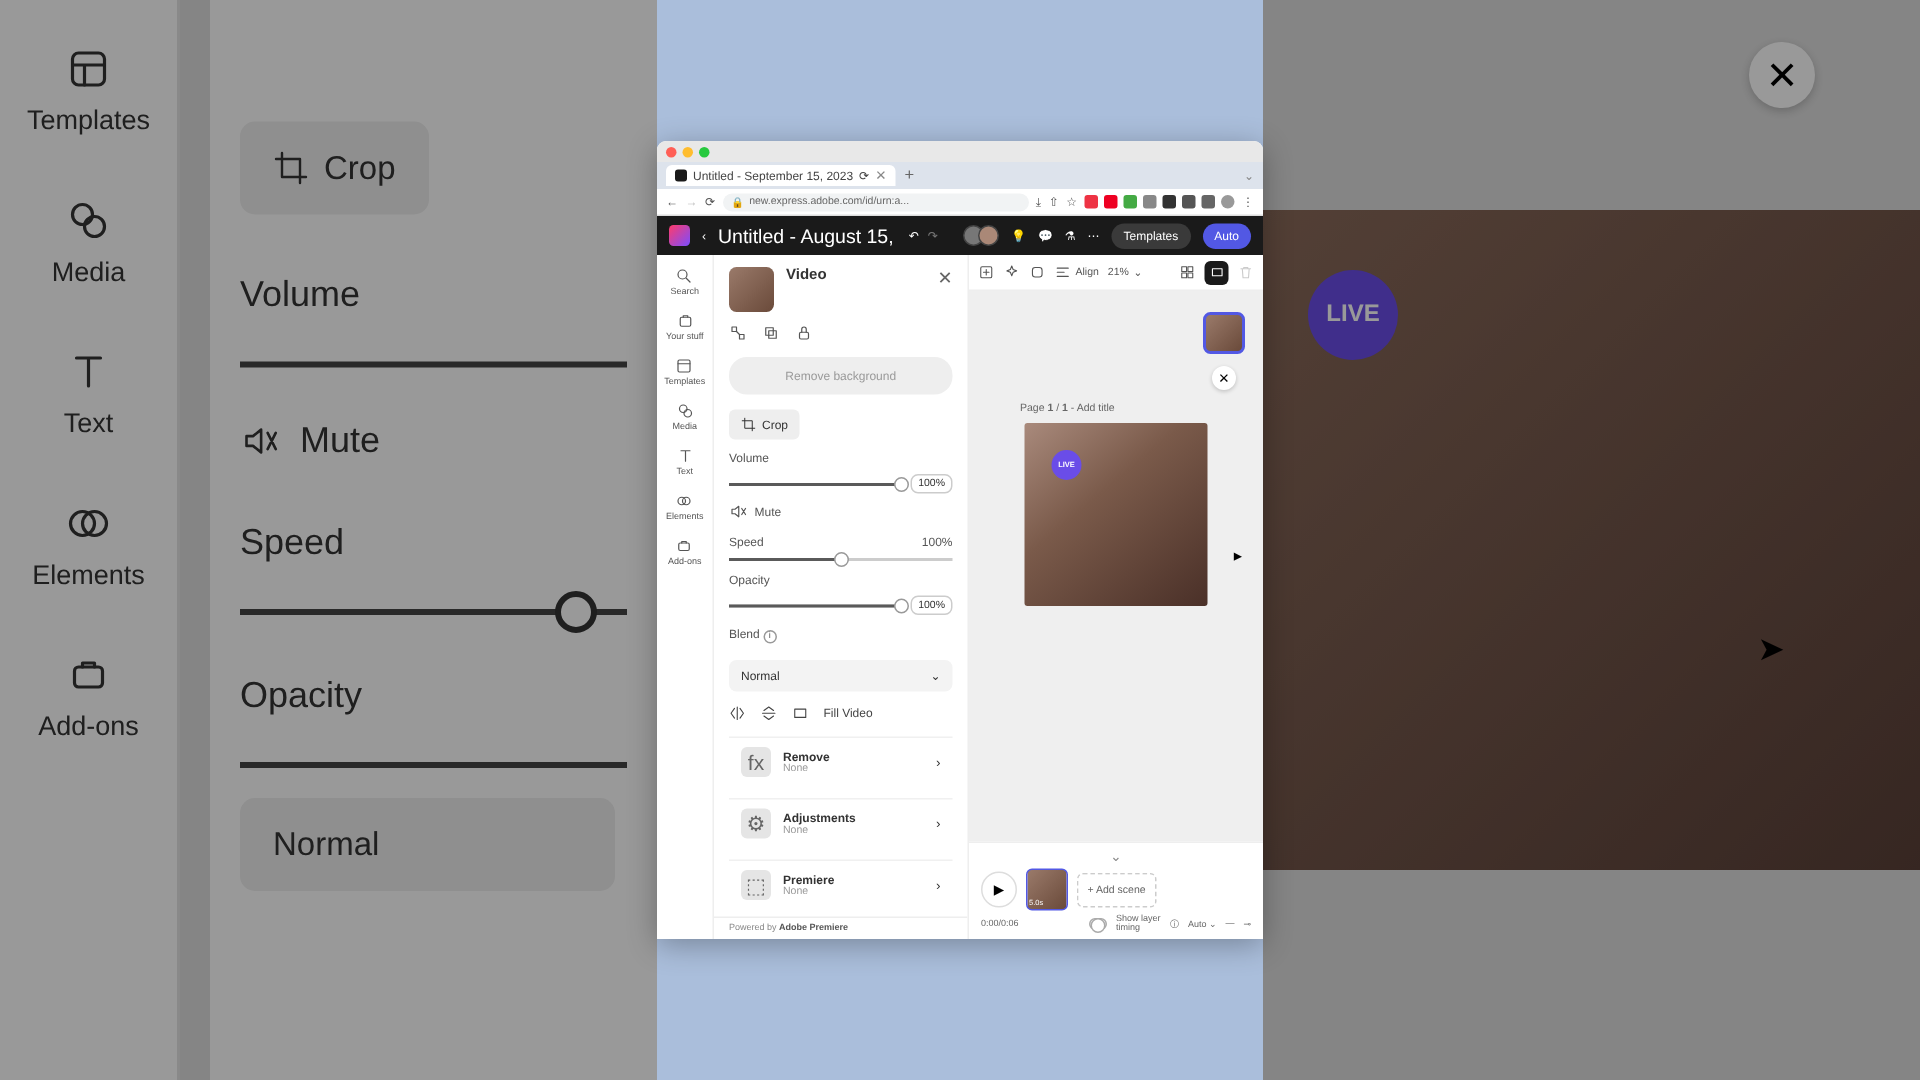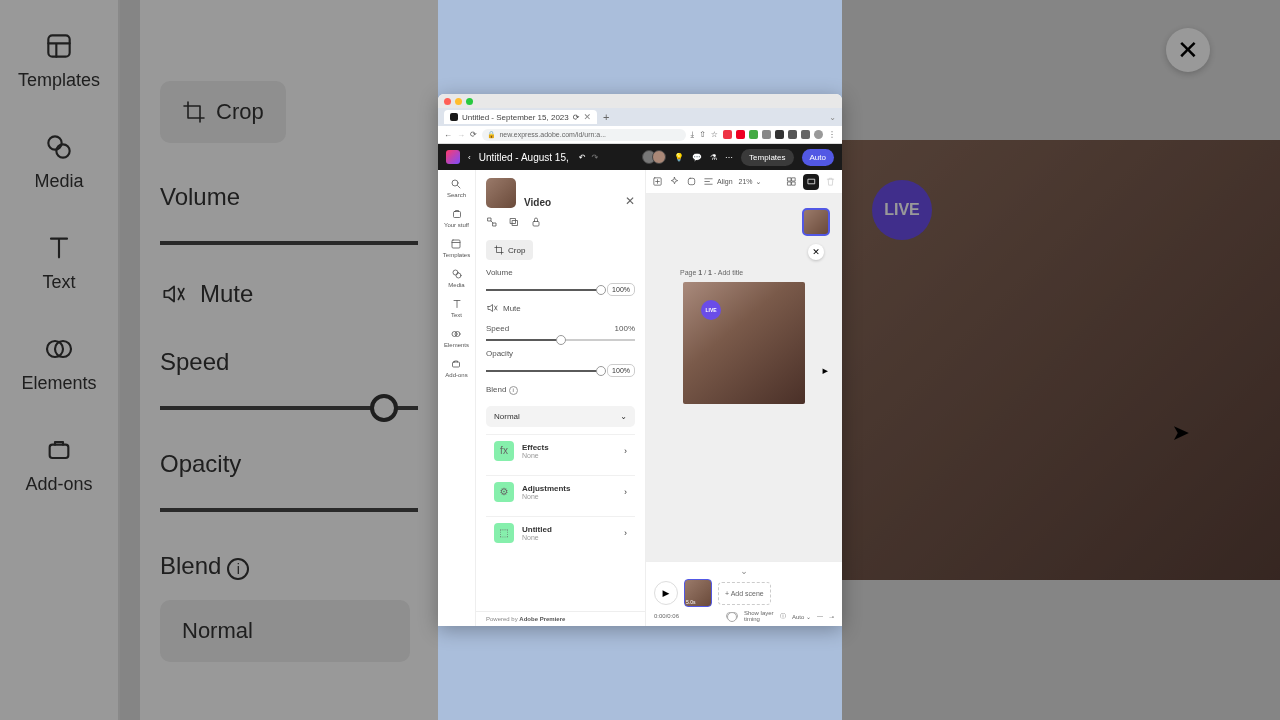--- a/index.html
+++ b/index.html
@@ -29,55 +29,55 @@
 .tabbar{height:18px;background:#dde3ec;display:flex;align-items:center;padding:0 6px;font-size:8px;color:#444}
 .tab{background:#fff;border-radius:4px 4px 0 0;padding:2px 6px;display:flex;align-items:center;gap:4px}
 .tab-close{font-size:9px;color:#888}
 .tab-plus{margin-left:6px;color:#666;font-size:11px}
 .urlbar{height:18px;background:#fff;border-bottom:1px solid #ddd;display:flex;align-items:center;padding:0 6px;gap:5px;font-size:8px;color:#555}
 .url-field{flex:1;background:#f1f3f4;border-radius:9px;padding:2px 6px;font-size:7px;color:#666;display:flex;align-items:center;gap:3px}
 .ext-icons{display:flex;gap:4px;align-items:center}
 .ext-icons span{width:9px;height:9px;border-radius:2px;display:inline-block}
 .appbar{height:26px;background:#1a1a1a;display:flex;align-items:center;padding:0 8px;gap:8px;color:#fff;font-size:8px}
 .logo{width:14px;height:14px;background:linear-gradient(135deg,#ff3b6b,#7b4dff);border-radius:3px}
-.appbar-title{font-size:10px;flex-shrink:0}
+.appbar-title{font-size:13px;flex-shrink:0}
 .appbar-icons{display:flex;gap:6px;align-items:center;margin-left:2px}
 .appbar-spacer{flex:1}
 .avatar-pair{display:flex;align-items:center}
 .avatar-mini{width:14px;height:14px;border-radius:50%;background:#888;border:1px solid #444}
 .appbar-btn{padding:4px 8px;border-radius:10px;font-size:8px}
 .btn-download{background:#3a3a3a;color:#fff}
 .btn-share{background:#5258e4;color:#fff}
 .content{flex:1;display:flex;min-height:0}
 .rail{width:38px;background:#fff;border-right:1px solid #eee;display:flex;flex-direction:column;align-items:center;padding-top:8px;gap:10px}
 .rail-item{display:flex;flex-direction:column;align-items:center;gap:2px;font-size:6px;color:#555}
 .rail-item svg{width:12px;height:12px}
 .panel{width:170px;background:#fff;border-right:1px solid #eee;display:flex;flex-direction:column;font-size:9px;color:#333;overflow-y:auto}
-.panel-head{display:flex;align-items:flex-end;padding:8px 10px;gap:8px}
+.panel-head{display:flex;align-items:flex-start;padding:8px 10px;gap:8px}
 .thumb{width:30px;height:30px;border-radius:5px;background:linear-gradient(135deg,#9a7a6a,#6a4a3a)}
 .panel-title{font-weight:600;font-size:10px}
 .panel-close{margin-left:auto;font-size:12px;color:#666}
 .icon-row{display:flex;gap:10px;padding:0 10px 6px}
 .icon-row svg{width:12px;height:12px;color:#555}
 .remove-bg{margin:4px 10px;padding:8px;text-align:center;background:#eee;border-radius:12px;font-size:8px;color:#999}
 .crop-btn{margin:6px 10px 2px;display:inline-flex;align-items:center;gap:4px;background:#eee;border-radius:4px;padding:5px 8px;font-size:8px;width:fit-content}
 .section{padding:6px 10px 2px}
 .sec-label{font-size:8px;color:#555;margin-bottom:6px;display:flex;align-items:center;justify-content:space-between}
 .slider-row{display:flex;align-items:center;gap:6px}
 .slider{flex:1;height:2px;background:#ccc;position:relative}
 .slider-fill{position:absolute;height:2px;background:#5a5a5a;left:0}
 .slider-thumb{position:absolute;top:-4px;width:10px;height:10px;background:#fff;border:1px solid #999;border-radius:50%}
 .pct-badge{border:1px solid #ccc;border-radius:5px;padding:2px 4px;font-size:7px}
 .mute-row{display:flex;align-items:center;gap:5px;padding:4px 10px;font-size:8px;color:#555}
 .blend-select{margin:3px 10px;padding:6px 8px;background:#f3f3f3;border-radius:5px;font-size:8px;display:flex;justify-content:space-between;align-items:center}
 .flip-row{display:flex;gap:10px;padding:6px 10px;align-items:center;font-size:8px;color:#444}
 .flip-row svg{width:11px;height:11px}
 .exp-row{margin:4px 10px;padding:6px 8px;display:flex;align-items:center;gap:8px;border-top:1px solid #f0f0f0}
 .exp-row:first-of-type{border-top:none}
-.exp-icon{width:20px;height:20px;background:#86efac;border-radius:4px;display:flex;align-items:center;justify-content:center;font-size:10px;color:#666}
+.exp-icon{width:20px;height:20px;background:#e5e5e5;border-radius:4px;display:flex;align-items:center;justify-content:center;font-size:14px;color:#666}
 .exp-txt{flex:1}
 .exp-name{font-size:8px;font-weight:600}
 .exp-sub{font-size:7px;color:#999}
 .powered{font-size:6px;color:#888;padding:4px 10px;border-top:1px solid #eee;margin-top:auto}
 .powered b{color:#555}
 .canvas-area{flex:1;display:flex;flex-direction:column;background:#fff}
 .canvas-tools{height:24px;border-bottom:1px solid #eee;display:flex;align-items:center;padding:0 6px;gap:6px;font-size:7px;color:#555}
 .canvas-tools svg{width:11px;height:11px}
 .zoom-pill{display:flex;align-items:center;gap:3px}
 .dark-pill{width:16px;height:16px;background:#1a1a1a;border-radius:4px;display:flex;align-items:center;justify-content:center}
@@ -154,21 +154,20 @@
           <path d="M4 9v6h4l5 4V5L8 9H4zM17 7l5 10M22 7l-5 10"></path>
         </svg>
       <span>Mute</span>
     </div>
     <div class="bg-h">Speed</div>
     <div class="bg-slider">
         <div class="bg-slider-thumb" style="left:210px"></div>
       </div>
     <div class="bg-h">Opacity</div>
     <div class="bg-slider"></div>
-    <div class="bg-h"><span>Blend</span><span class="bg-info">i</span></div>
     <div class="bg-btn" style="margin-top:20px;width:250px;justify-content:flex-start">
         <span>Normal</span>
       </div>
   </div>
 </div>
 
 <div class="bg-right">
   <div class="bg-right-title">/ 1 - Add title</div>
   <div class="bg-right-canvas">
     <div style="position:absolute;top:40px;left:30px;width:60px;height:60px;border-radius:50%;background:#6a4de8;color:#fff;display:flex;align-items:center;justify-content:center;font-weight:700;font-size:16px">LIVE</div>
@@ -304,20 +303,21 @@
           </svg>
         <svg viewBox="0 0 24 24">
             <rect x="5" y="5" width="10" height="10"></rect>
             <rect x="9" y="9" width="10" height="10"></rect>
           </svg>
         <svg viewBox="0 0 24 24">
             <rect x="6" y="11" width="12" height="9" rx="2"></rect>
             <path d="M9 11V7a3 3 0 016 0v4"></path>
           </svg>
       </div>
+      <div class="remove-bg">Remove background</div>
       <div class="crop-btn">
         <svg width="10" height="10" viewBox="0 0 24 24">
             <path d="M6 2v16h16M2 6h16v16"></path>
           </svg>
         <span>Crop</span>
       </div>
       <div class="section">
         <div class="sec-label">Volume</div>
         <div class="slider-row">
           <div class="slider">
@@ -355,40 +355,52 @@
       </div>
       <div class="section">
         <div class="sec-label">
             <span><span>Blend</span> <span style="border:1px solid #999;border-radius:50%;width:9px;height:9px;display:inline-flex;align-items:center;justify-content:center;font-size:6px">i</span></span>
           </div>
       </div>
       <div class="blend-select">
         <span>Normal</span>
           <span>⌄</span>
       </div>
+      <div class="flip-row">
+        <svg viewBox="0 0 24 24">
+            <path d="M8 5l-5 7 5 7M16 5l5 7-5 7M12 3v18"></path>
+          </svg>
+        <svg viewBox="0 0 24 24">
+            <path d="M5 8l7-5 7 5M5 16l7 5 7-5M3 12h18"></path>
+          </svg>
+        <svg viewBox="0 0 24 24">
+            <rect x="4" y="6" width="16" height="12"></rect>
+          </svg>
+        <span>Fill Video</span>
+      </div>
       <div class="exp-row">
         <div class="exp-icon">fx</div>
         <div class="exp-txt">
-            <div class="exp-name">Effects</div>
+            <div class="exp-name">Remove</div>
             <div class="exp-sub">None</div>
           </div>
         <span>›</span>
       </div>
       <div class="exp-row">
         <div class="exp-icon">⚙</div>
         <div class="exp-txt">
             <div class="exp-name">Adjustments</div>
             <div class="exp-sub">None</div>
           </div>
         <span>›</span>
       </div>
       <div class="exp-row">
         <div class="exp-icon">⬚</div>
         <div class="exp-txt">
-            <div class="exp-name">Untitled</div>
+            <div class="exp-name">Premiere</div>
             <div class="exp-sub">None</div>
           </div>
         <span>›</span>
       </div>
       <div class="powered"><span>Powered by </span><b>Adobe Premiere</b></div>
     </div>
 
     <div class="canvas-area">
       <div class="canvas-tools">
         <svg viewBox="0 0 24 24">

